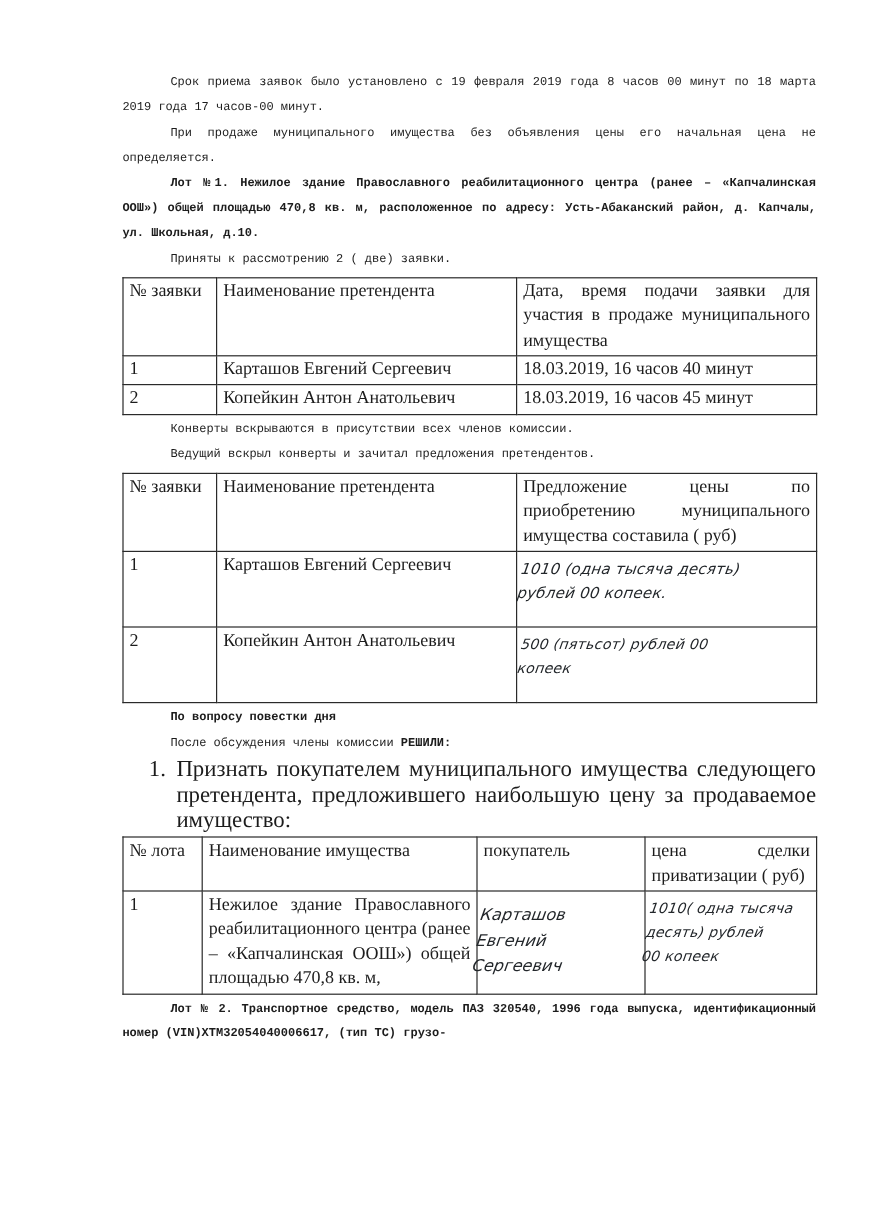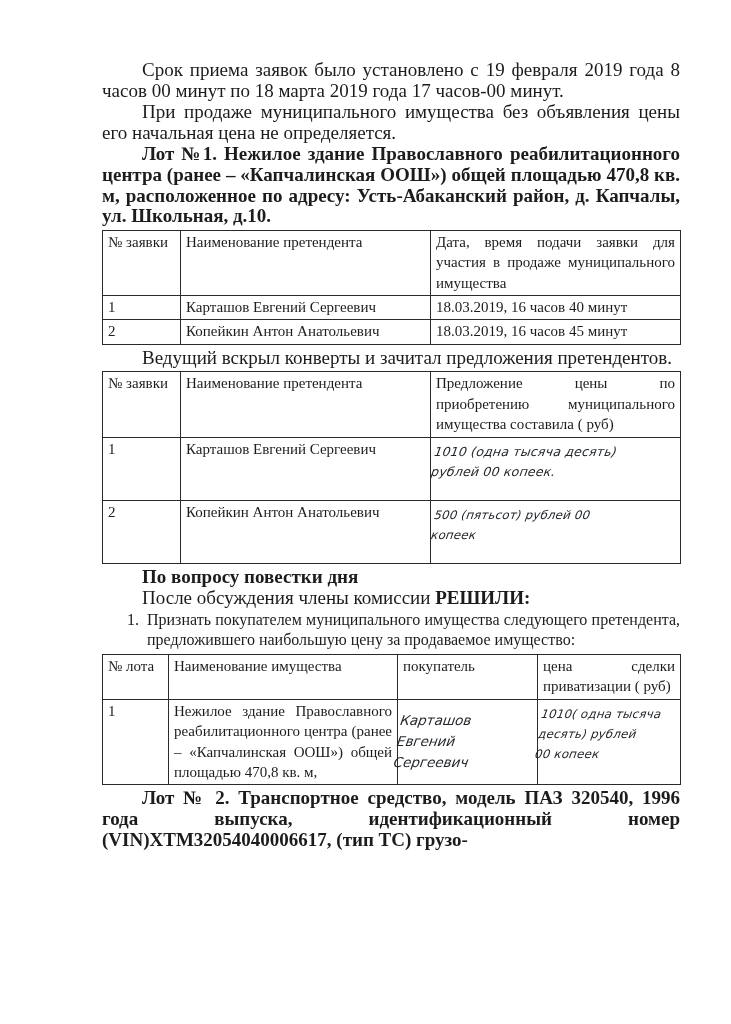--- a/index.html
+++ b/index.html
@@ -24,26 +24,27 @@
     background: #fff;
   }
   .content {
     position: absolute;
     left: 102px;
     top: 60px;
     width: 578px;
   }
   p.para {
     margin: 0 0 1px 0;
-    font-size: 19px;
+    font-size: 10px;
     line-height: 20.6px;
     text-align: justify;
     text-indent: 40px;
     text-justify: inter-word;
     hyphens: none;
+    font-family: Liberation Mono, monospace;
   }
   p.para.bold {
     font-weight: bold;
   }
 
   
   table.doc {
     border-collapse: collapse;
     width: 578px;
     table-layout: fixed;
@@ -96,21 +97,21 @@
     transform-origin: left top;
     display: block;
     white-space: pre-line;
     padding-top: 6px;
     color: #23272b;
   }
 
   ol.numlist {
     margin: 0;
     padding-left: 41px;
-    font-size: 16px;
+    font-size: 19px;
     line-height: 20.6px;
   }
   ol.numlist li {
     text-align: justify;
     text-justify: inter-word;
     padding-left: 4px;
   }
   .bold { font-weight: bold; }
   .tall-row td { height: 56px; }
 </style>
@@ -120,20 +121,21 @@
 <div class="page">
   <div class="content">
 
     <p class="para">Срок приема заявок было установлено с 19 февраля 2019 года 8 часов 00 минут по 18 марта 2019 года 17 часов-00 минут.</p>
 
     <p class="para">При продаже муниципального имущества без объявления цены его начальная цена не определяется.</p>
 
     <p class="para bold">Лот №1. Нежилое здание Православного реабилитационного центра (ранее – «Капчалинская ООШ») общей площадью 470,8 кв. м, расположенное по адресу: Усть-Абаканский район, д. Капчалы, ул. Школьная, д.10.</p>
 
 
+    <p class="para">Приняты к рассмотрению 2 ( две) заявки.</p>
 
     <table class="doc t1">
       <colgroup>
           <col class="c1">
           <col class="c2">
           <col class="c3">
         </colgroup>
       <tbody>
         <tr>
           <td class="plain">№ заявки</td>
@@ -146,20 +148,21 @@
           <td class="plain">18.03.2019, 16 часов 40 минут</td>
         </tr>
         <tr>
           <td class="num">2</td>
           <td class="plain">Копейкин Антон Анатольевич</td>
           <td class="plain">18.03.2019, 16 часов 45 минут</td>
         </tr>
       </tbody>
     </table>
 
+    <p class="para">Конверты вскрываются в присутствии всех членов комиссии.</p>
     <p class="para">Ведущий вскрыл конверты и зачитал предложения претендентов.</p>
 
     <table class="doc t1">
       <colgroup>
           <col class="c1">
           <col class="c2">
           <col class="c3">
         </colgroup>
       <tbody>
         <tr>

